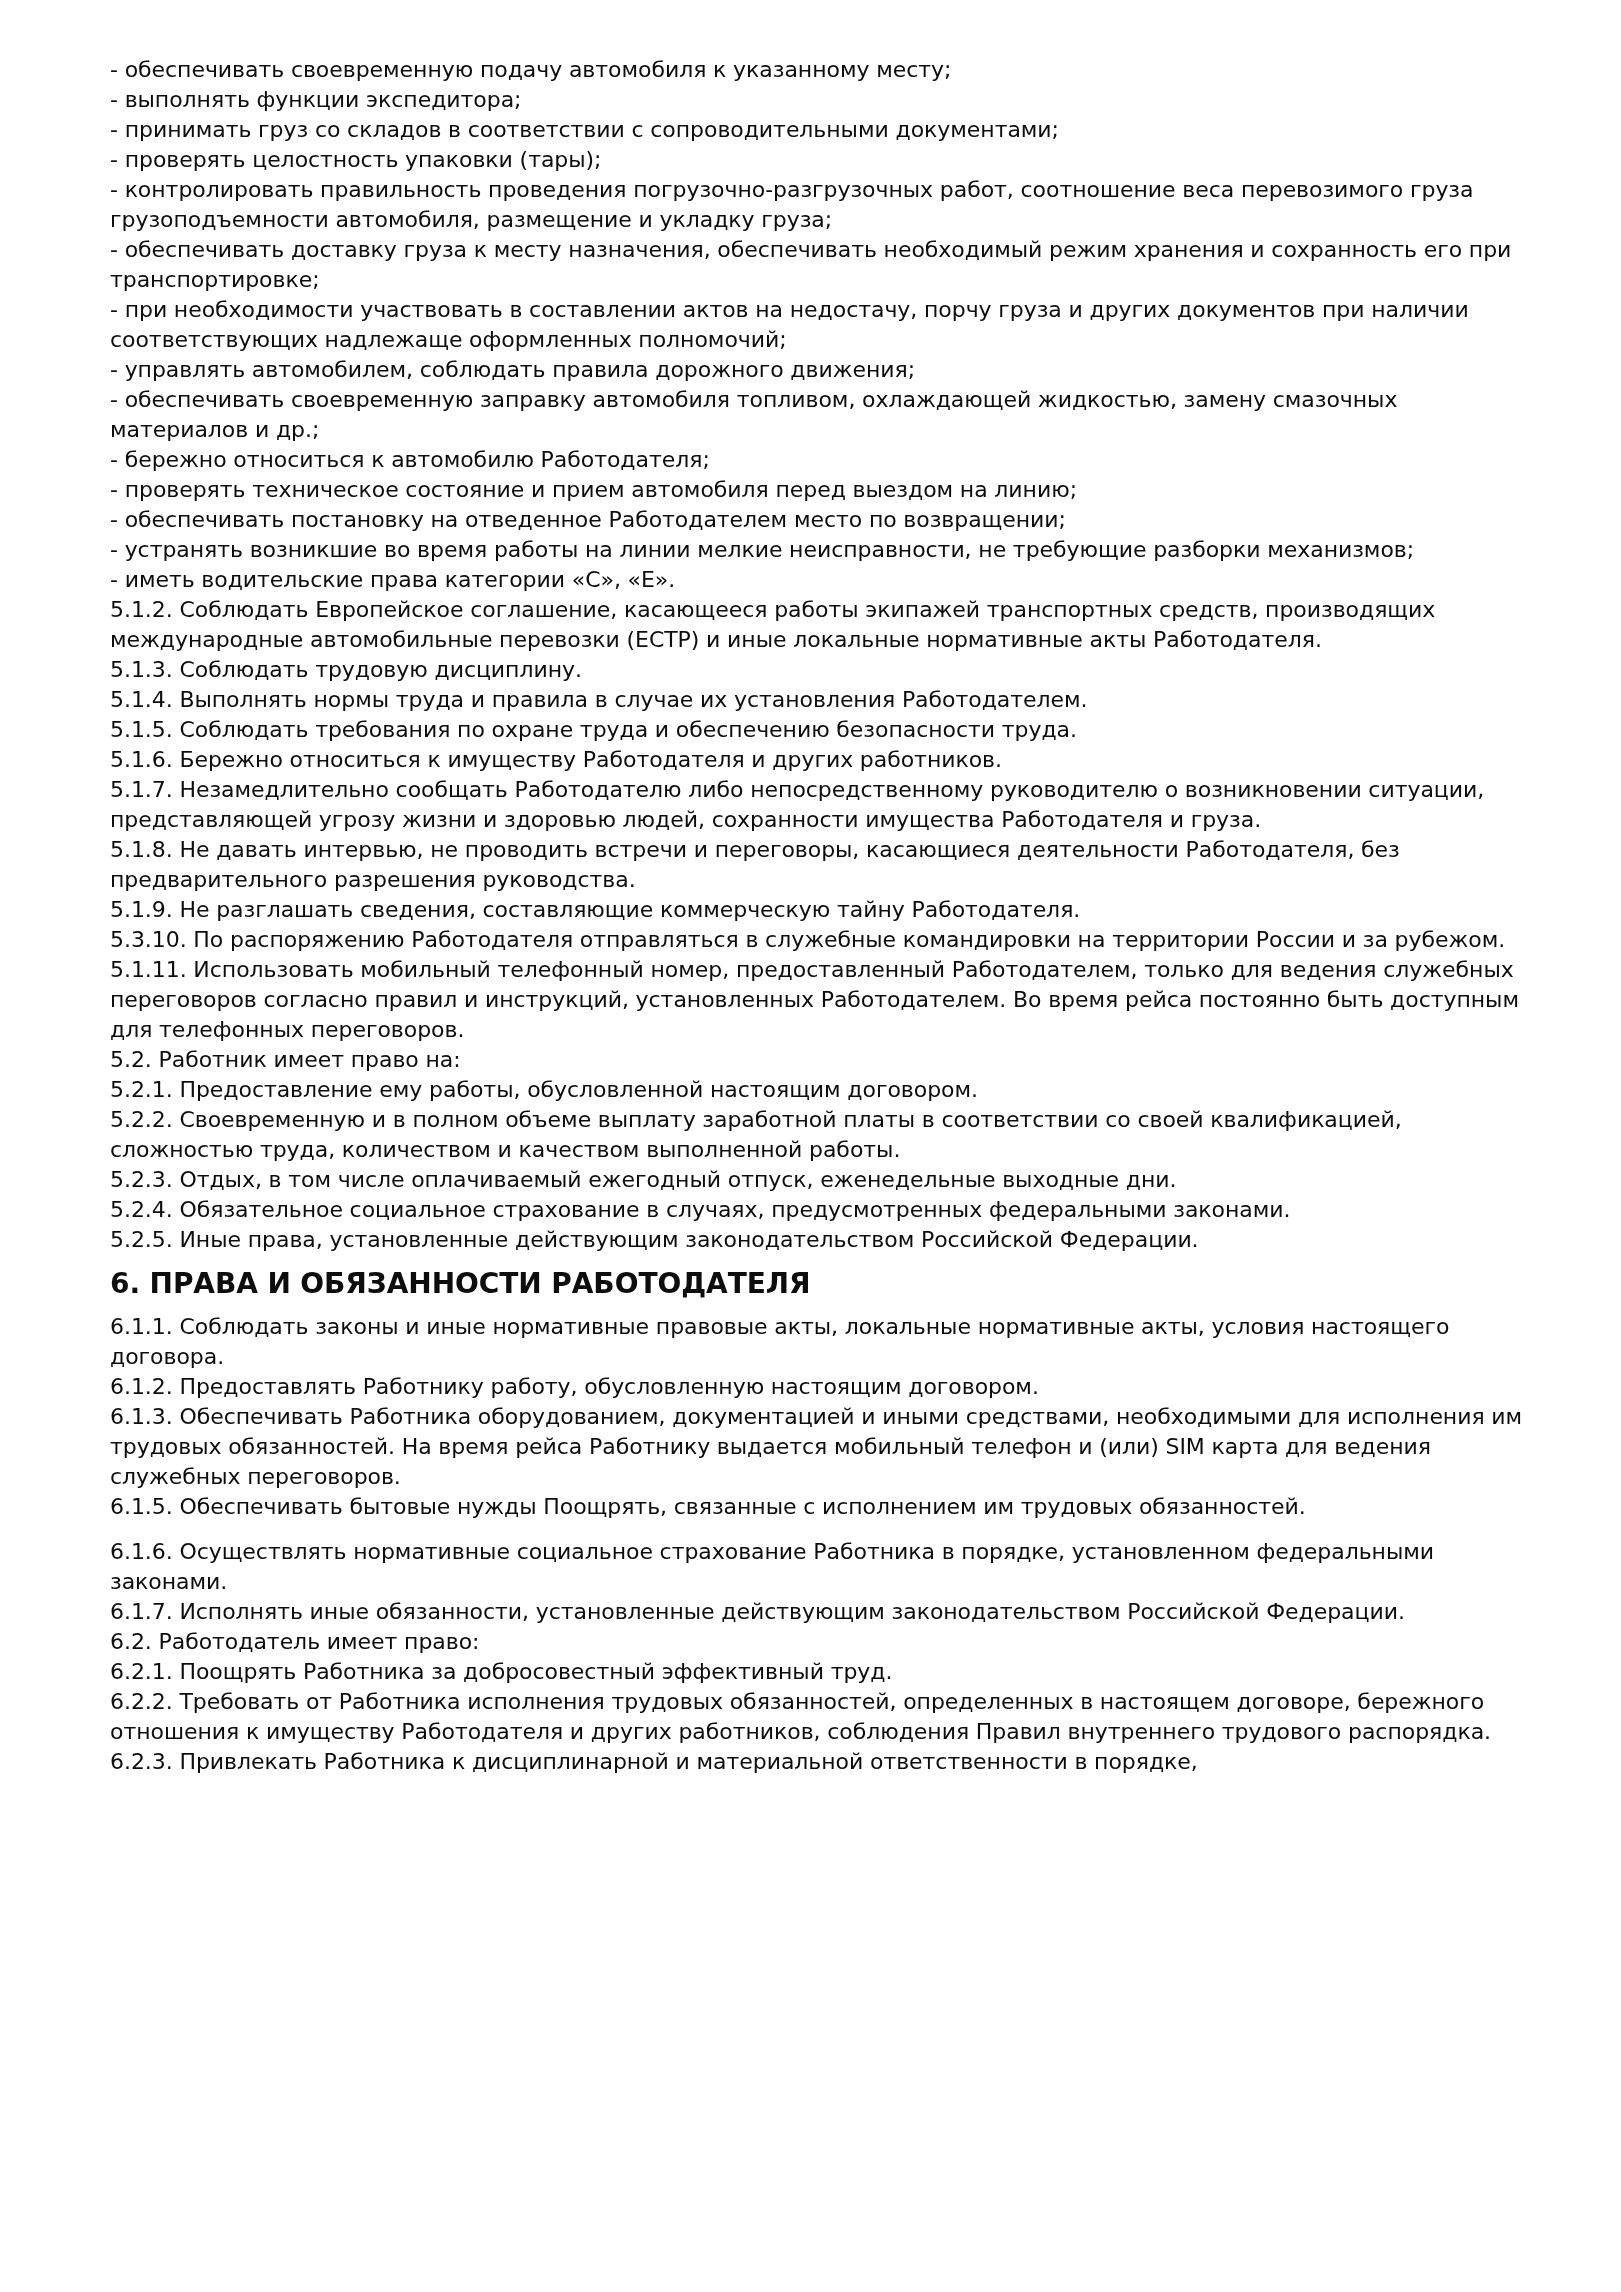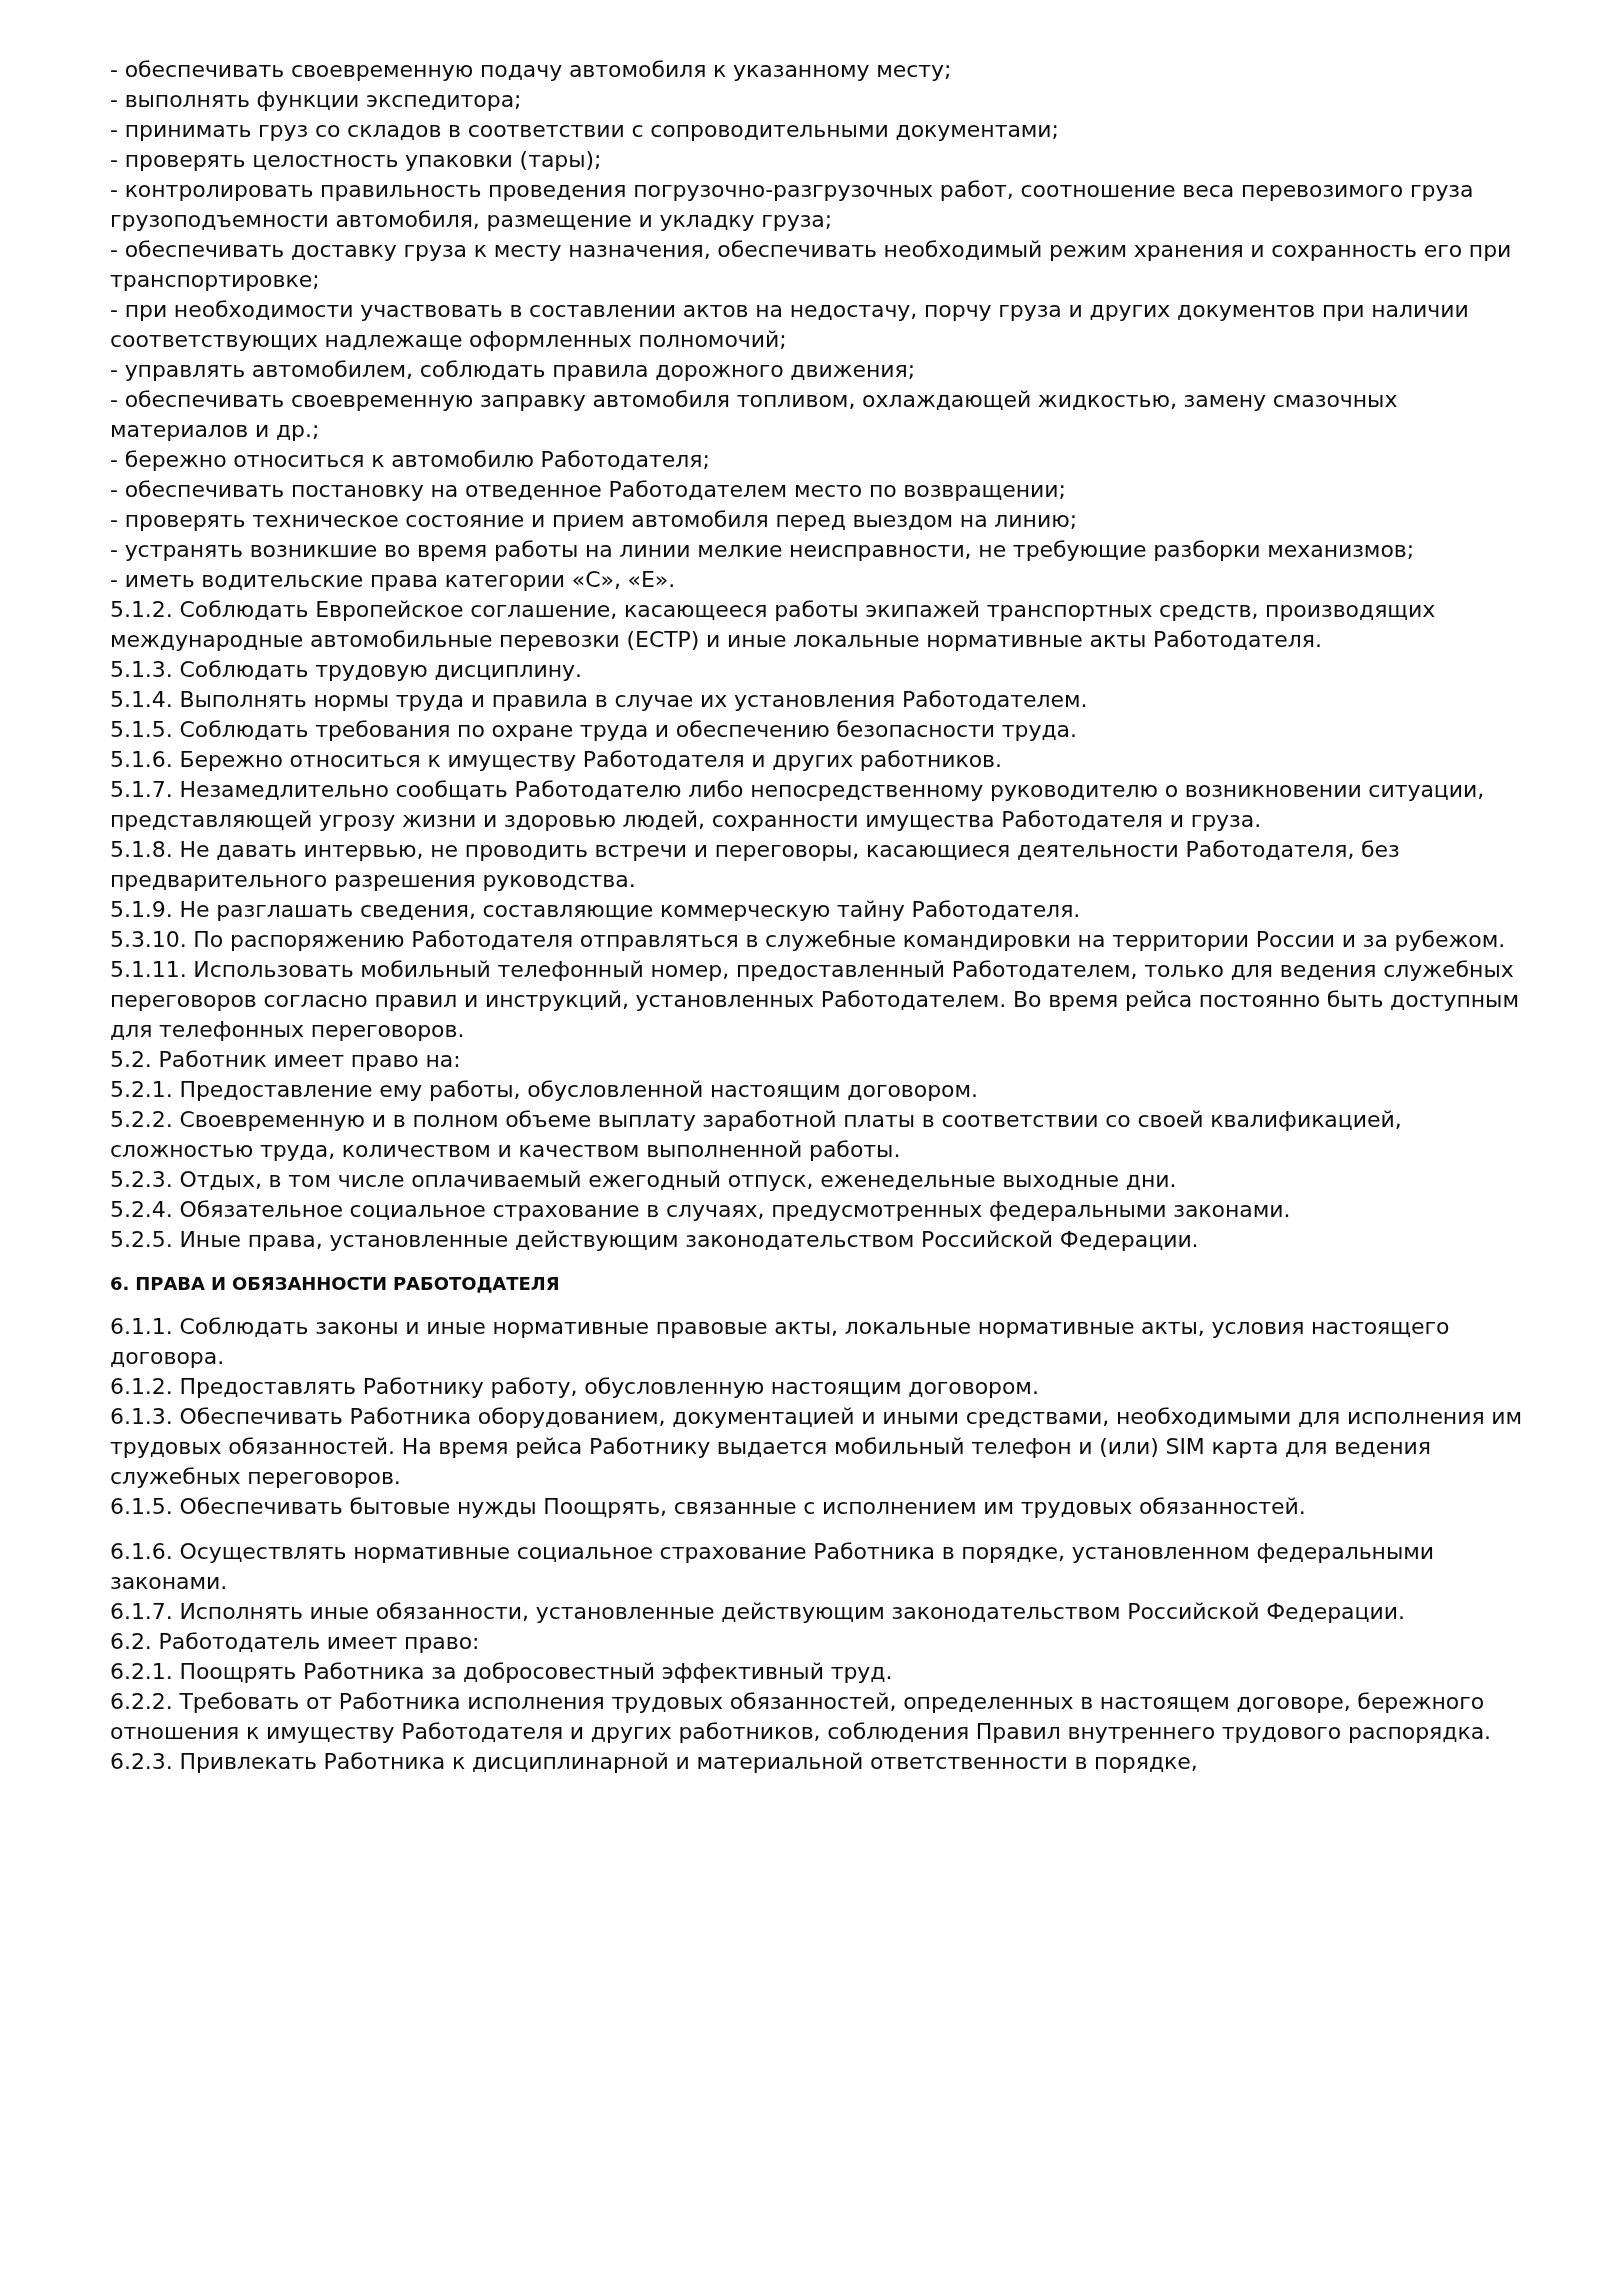--- a/index.html
+++ b/index.html
@@ -28,21 +28,21 @@
   }
   .para {
     margin: 0;
     padding: 0;
     text-align: left;
     white-space: normal;
   }
   .heading {
     margin: 0;
     padding: 0;
-    font-size: 18px;
+    font-size: 28px;
     line-height: 30px;
     font-weight: bold;
     letter-spacing: -0.05px;
   }
   .spacer-before-heading { height: 13.7px; }
   .spacer-after-heading  { height: 13.7px; }
   .spacer-small          { height: 14.7px; }
 </style>
 </head>
 <body>
@@ -52,22 +52,22 @@
       <p class="para">- обеспечивать своевременную подачу автомобиля к указанному месту;</p>
       <p class="para">- выполнять функции экспедитора;</p>
       <p class="para">- принимать груз со складов в соответствии с сопроводительными документами;</p>
       <p class="para">- проверять целостность упаковки (тары);</p>
       <p class="para">- контролировать правильность проведения погрузочно-разгрузочных работ, соотношение веса перевозимого груза грузоподъемности автомобиля, размещение и укладку груза;</p>
       <p class="para">- обеспечивать доставку груза к месту назначения, обеспечивать необходимый режим хранения и сохранность его при транспортировке;</p>
       <p class="para">- при необходимости участвовать в составлении актов на недостачу, порчу груза и других документов при наличии соответствующих надлежаще оформленных полномочий;</p>
       <p class="para">- управлять автомобилем, соблюдать правила дорожного движения;</p>
       <p class="para">- обеспечивать своевременную заправку автомобиля топливом, охлаждающей жидкостью, замену смазочных материалов и др.;</p>
       <p class="para">- бережно относиться к автомобилю Работодателя;</p>
+      <p class="para">- проверять техническое состояние и прием автомобиля перед выездом на линию;</p>
       <p class="para">- обеспечивать постановку на отведенное Работодателем место по возвращении;</p>
-      <p class="para">- проверять техническое состояние и прием автомобиля перед выездом на линию;</p>
       <p class="para">- устранять возникшие во время работы на линии мелкие неисправности, не требующие разборки механизмов;</p>
       <p class="para">- иметь водительские права категории «С», «Е».</p>
       <p class="para">5.1.2. Соблюдать Европейское соглашение, касающееся работы экипажей транспортных средств, производящих международные автомобильные перевозки (ЕСТР) и иные локальные нормативные акты Работодателя.</p>
       <p class="para">5.1.3. Соблюдать трудовую дисциплину.</p>
       <p class="para">5.1.4. Выполнять нормы труда и правила в случае их установления Работодателем.</p>
       <p class="para">5.1.5. Соблюдать требования по охране труда и обеспечению безопасности труда.</p>
       <p class="para">5.1.6. Бережно относиться к имуществу Работодателя и других работников.</p>
       <p class="para">5.1.7. Незамедлительно сообщать Работодателю либо непосредственному руководителю о возникновении ситуации, представляющей угрозу жизни и здоровью людей, сохранности имущества Работодателя и груза.</p>
       <p class="para">5.1.8. Не давать интервью, не проводить встречи и переговоры, касающиеся деятельности Работодателя, без предварительного разрешения руководства.</p>
       <p class="para">5.1.9. Не разглашать сведения, составляющие коммерческую тайну Работодателя.</p>

